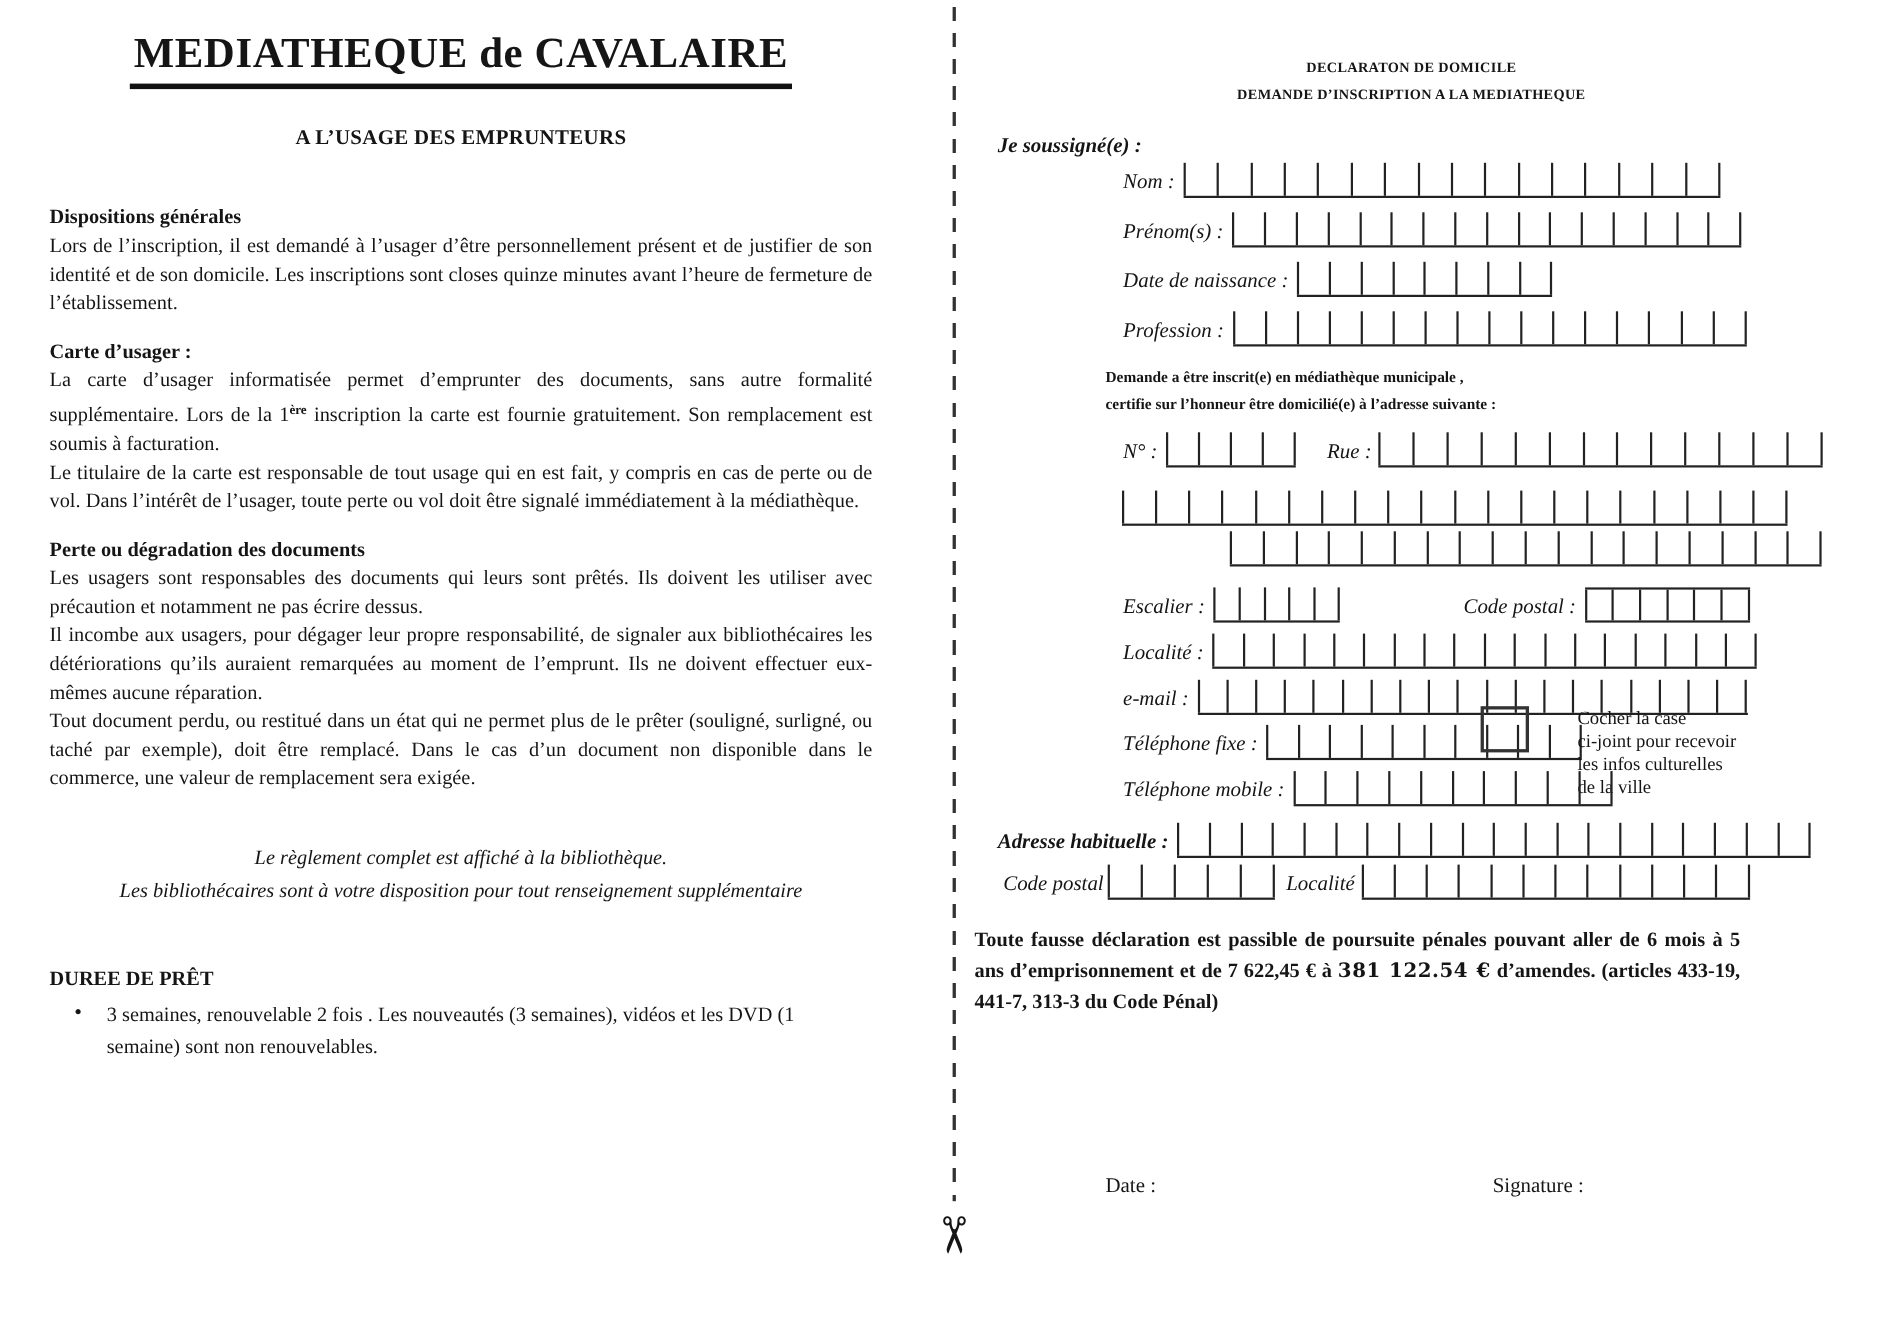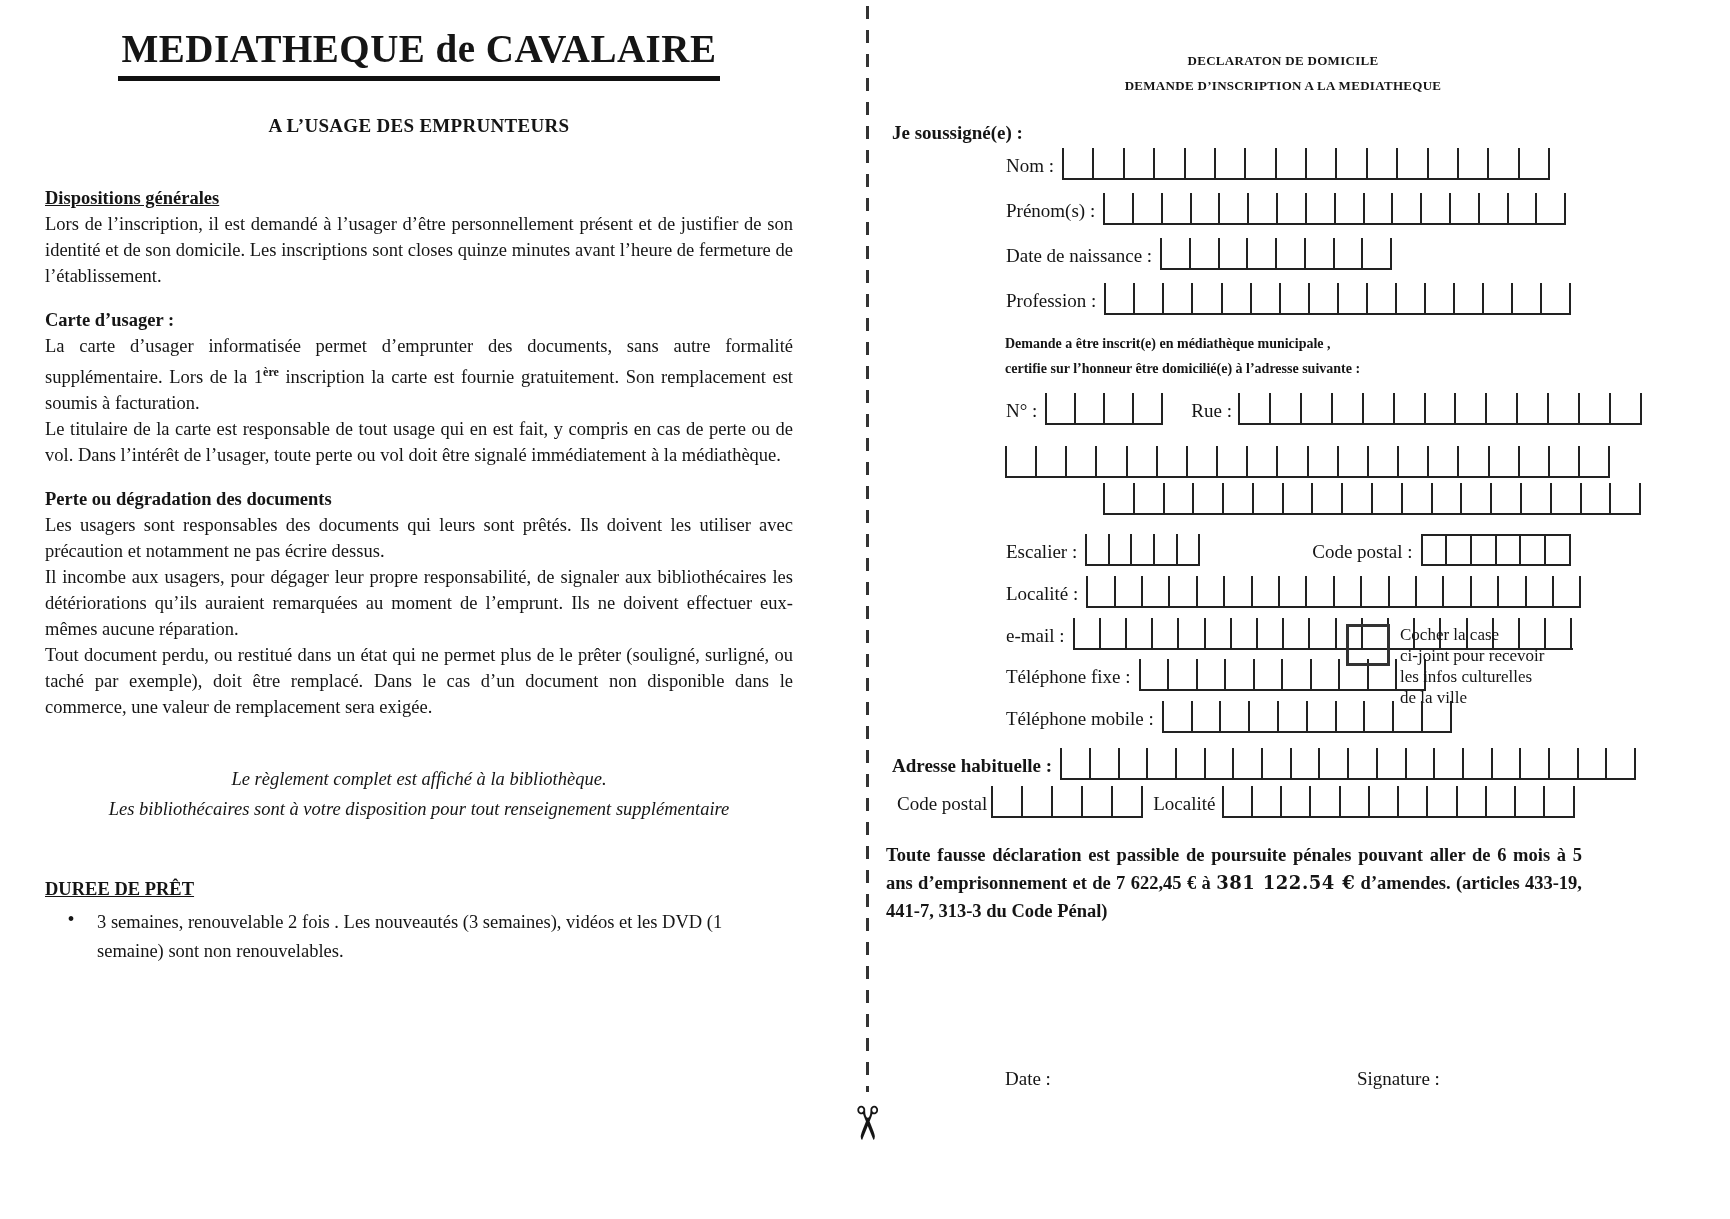--- a/index.html
+++ b/index.html
@@ -7,48 +7,48 @@
         font-family:"Liberation Serif", serif; overflow:hidden;}
 
   
   .left-col{position:absolute;left:45px;top:26px;width:748px;}
   .doc-title-wrap{text-align:center;margin-bottom:34px;}
   .doc-title{display:inline-block;font-size:39px;font-weight:bold;letter-spacing:.5px;
              border-bottom:5px solid #111;padding:0 4px 5px 4px;}
   .doc-subtitle{text-align:center;font-size:19px;font-weight:bold;margin-bottom:48px;letter-spacing:.3px;}
   .body-text{font-size:18.5px;line-height:26px;text-align:justify;}
   .sec-heading{font-size:18.5px;font-weight:bold;line-height:26px;margin-top:18px;}
-  .sec-heading.first{margin-top:16px;text-decoration:underline;}
+  .sec-heading.first{margin-top:16px;}
   sup.ord{font-size:12px;font-weight:bold;}
   .italic-block{margin-top:44px;text-align:center;font-style:italic;font-size:18.5px;line-height:30px;}
   .duree{margin-top:52px;}
   .bullet-row{display:flex;margin-top:6px;}
   .bullet-dot{width:52px;text-align:center;font-size:20px;flex:0 0 52px;}
   .bullet-text{flex:1;font-size:18.5px;line-height:29px;padding-right:40px;}
 
   
   .cutline{position:absolute;left:866px;top:6px;width:3px;height:1086px;
            background:repeating-linear-gradient(to bottom,#333 0 13px,transparent 13px 24px);}
   .scissors{position:absolute;left:836px;top:1092px;width:60px;height:62px;
             font-family:"DejaVu Sans",sans-serif;font-size:46px;line-height:60px;text-align:center;
             transform:rotate(90deg);}
 
   
   .right-col{position:absolute;left:886px;top:48px;width:794px;height:1130px;}
   .r-titles{text-align:center;font-size:13px;font-weight:bold;line-height:25px;letter-spacing:.3px;}
-  .row{position:absolute;left:1px;right:0;display:flex;align-items:flex-end;}
+  .row{position:absolute;left:16px;right:0;display:flex;align-items:flex-end;font-style:italic;}
   .lbl{font-size:19px;padding-bottom:3px;white-space:nowrap;}
   .lbl.bold{font-weight:bold;}
   .ind{margin-left:119px;}
   .comb{display:flex;height:32px;border-bottom:2px solid #222;margin-left:8px;box-sizing:border-box;}
   .comb .cell{flex:1;border-left:2px solid #222;box-sizing:border-box;}
   .comb .cell:last-child{border-right:2px solid #222;}
   .comb.boxed{border-top:2px solid #222;}
   .demande{position:absolute;left:119px;font-size:14px;font-weight:bold;line-height:25px;}
-  .checkbox-group{position:absolute;left:460px;top:576px;display:flex;}
+  .checkbox-group{position:absolute;left:460px;top:594px;display:flex;gap:34px;}
   .checkbox{width:38px;height:36px;border:3px solid #333;flex:0 0 38px;}
   .checkbox-label{margin-left:10px;font-size:17px;line-height:21px;white-space:pre-line;}
   .penalty{position:absolute;left:0;top:793px;width:696px;font-size:18.5px;font-weight:bold;
            line-height:28px;text-align:justify;}
   .penalty .amount{font-family:"DejaVu Serif",serif;font-size:18px;letter-spacing:.5px;}
   .sign-row{position:absolute;top:1020px;left:0;right:0;font-size:19px;}
   .sign-row .date{position:absolute;left:119px;}
   .sign-row .sig{position:absolute;left:471px;}
 </style>
 </head>

